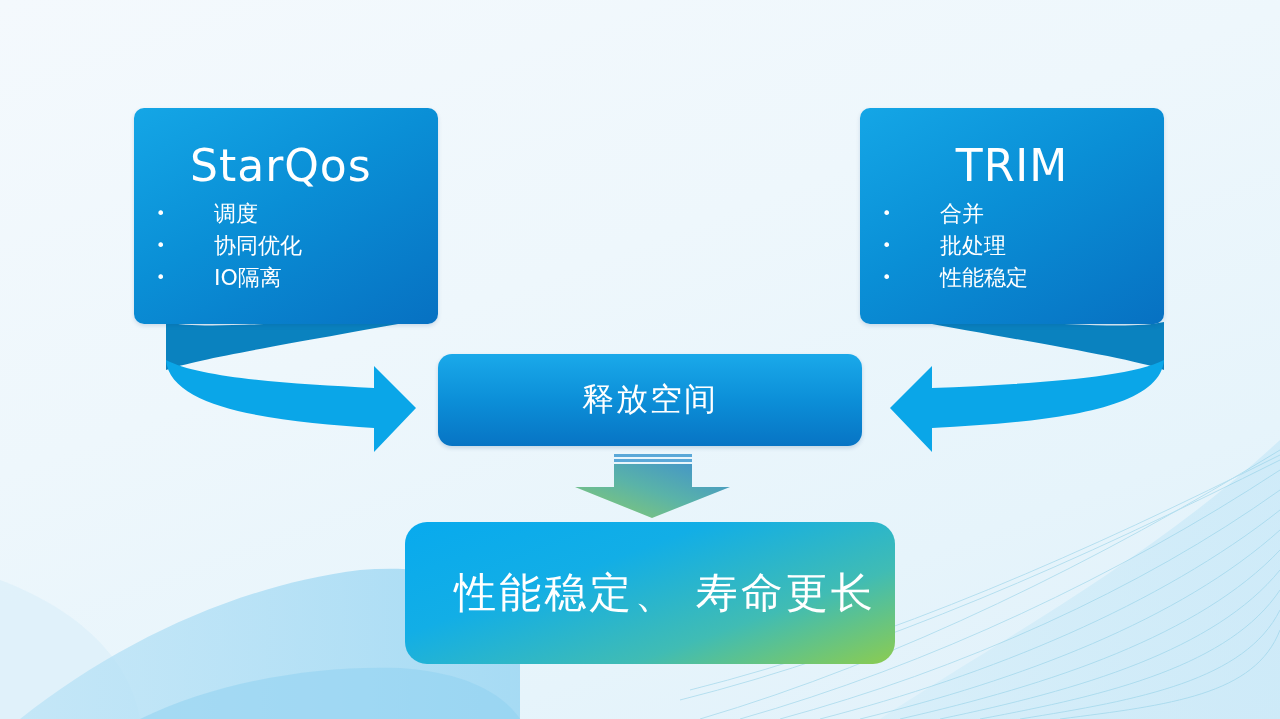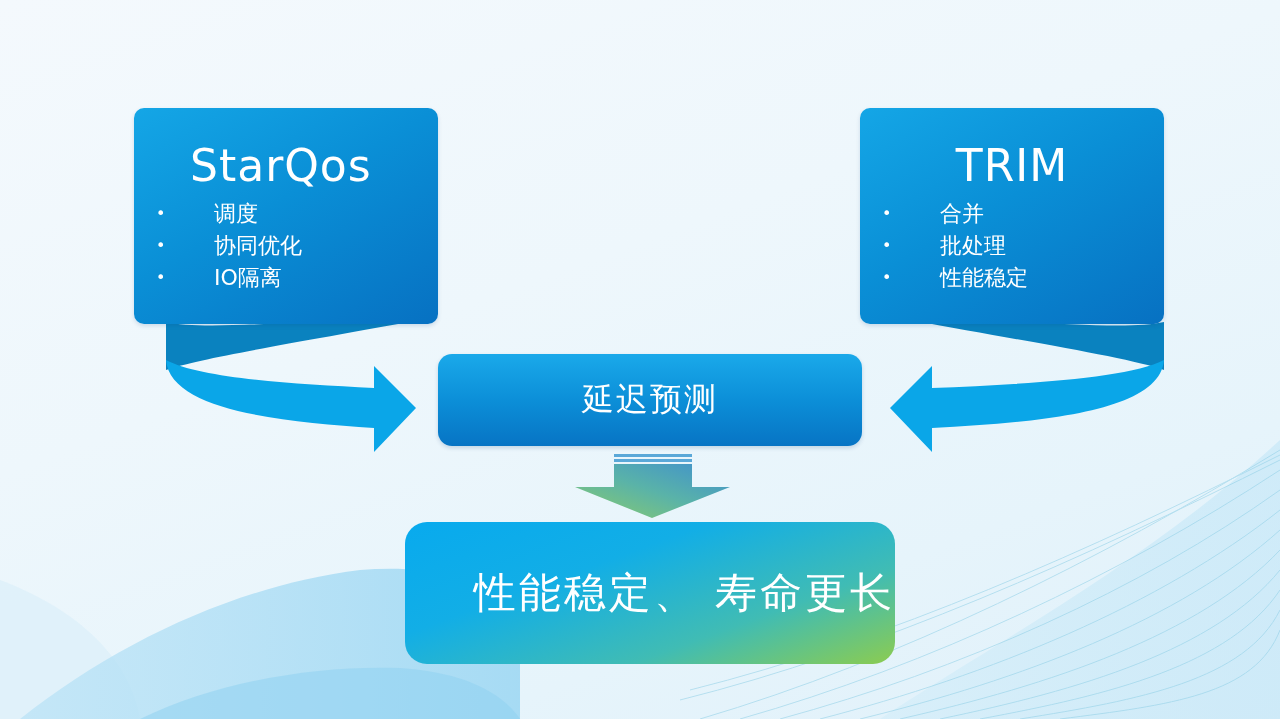--- a/index.html
+++ b/index.html
@@ -32,21 +32,21 @@
   .mid-box {
     left:438px; top:354px; width:424px; height:92px; border-radius:14px;
     background: linear-gradient(180deg, #1aa9ea 0%, #0c8fd8 50%, #0774c4 100%);
     display:flex; align-items:center; justify-content:center;
     font-size:32px; letter-spacing:2px;
     box-shadow: 0 2px 4px rgba(0,60,120,0.18);
   }
   .result-box {
     left:405px; top:522px; width:490px; height:142px; border-radius:22px;
     background: linear-gradient(160deg, #08aaee 0%, #12aee6 35%, #40bcb4 70%, #8ccc50 100%);
-    display:flex; align-items:center; justify-content:flex-end;
+    display:flex; align-items:center; justify-content:center;
     font-size:42px; letter-spacing:3px;padding-left:30px;
   }
   svg.overlay { position:absolute; left:0; top:0; width:1280px; height:719px; pointer-events:none; }
 </style>
 </head>
 <body>
 
 <svg class="bg" viewBox="0 0 1280 719" xmlns="http://www.w3.org/2000/svg">
   <defs>
     <linearGradient id="wave1" x1="0" y1="0" x2="1" y2="0">
@@ -134,18 +134,18 @@
         <span>批处理</span>
       </li>
     <li>
         <span class="bullet">•</span>
         <span>性能稳定</span>
       </li>
   </ul>
 </div>
 
 <div class="box mid-box">
-  <span>延迟预测</span>
+  <span>释放空间</span>
 </div>
 
 <div class="box result-box">
   <span>性能稳定、 寿命更长</span>
 </div>
 
 </body></html>

